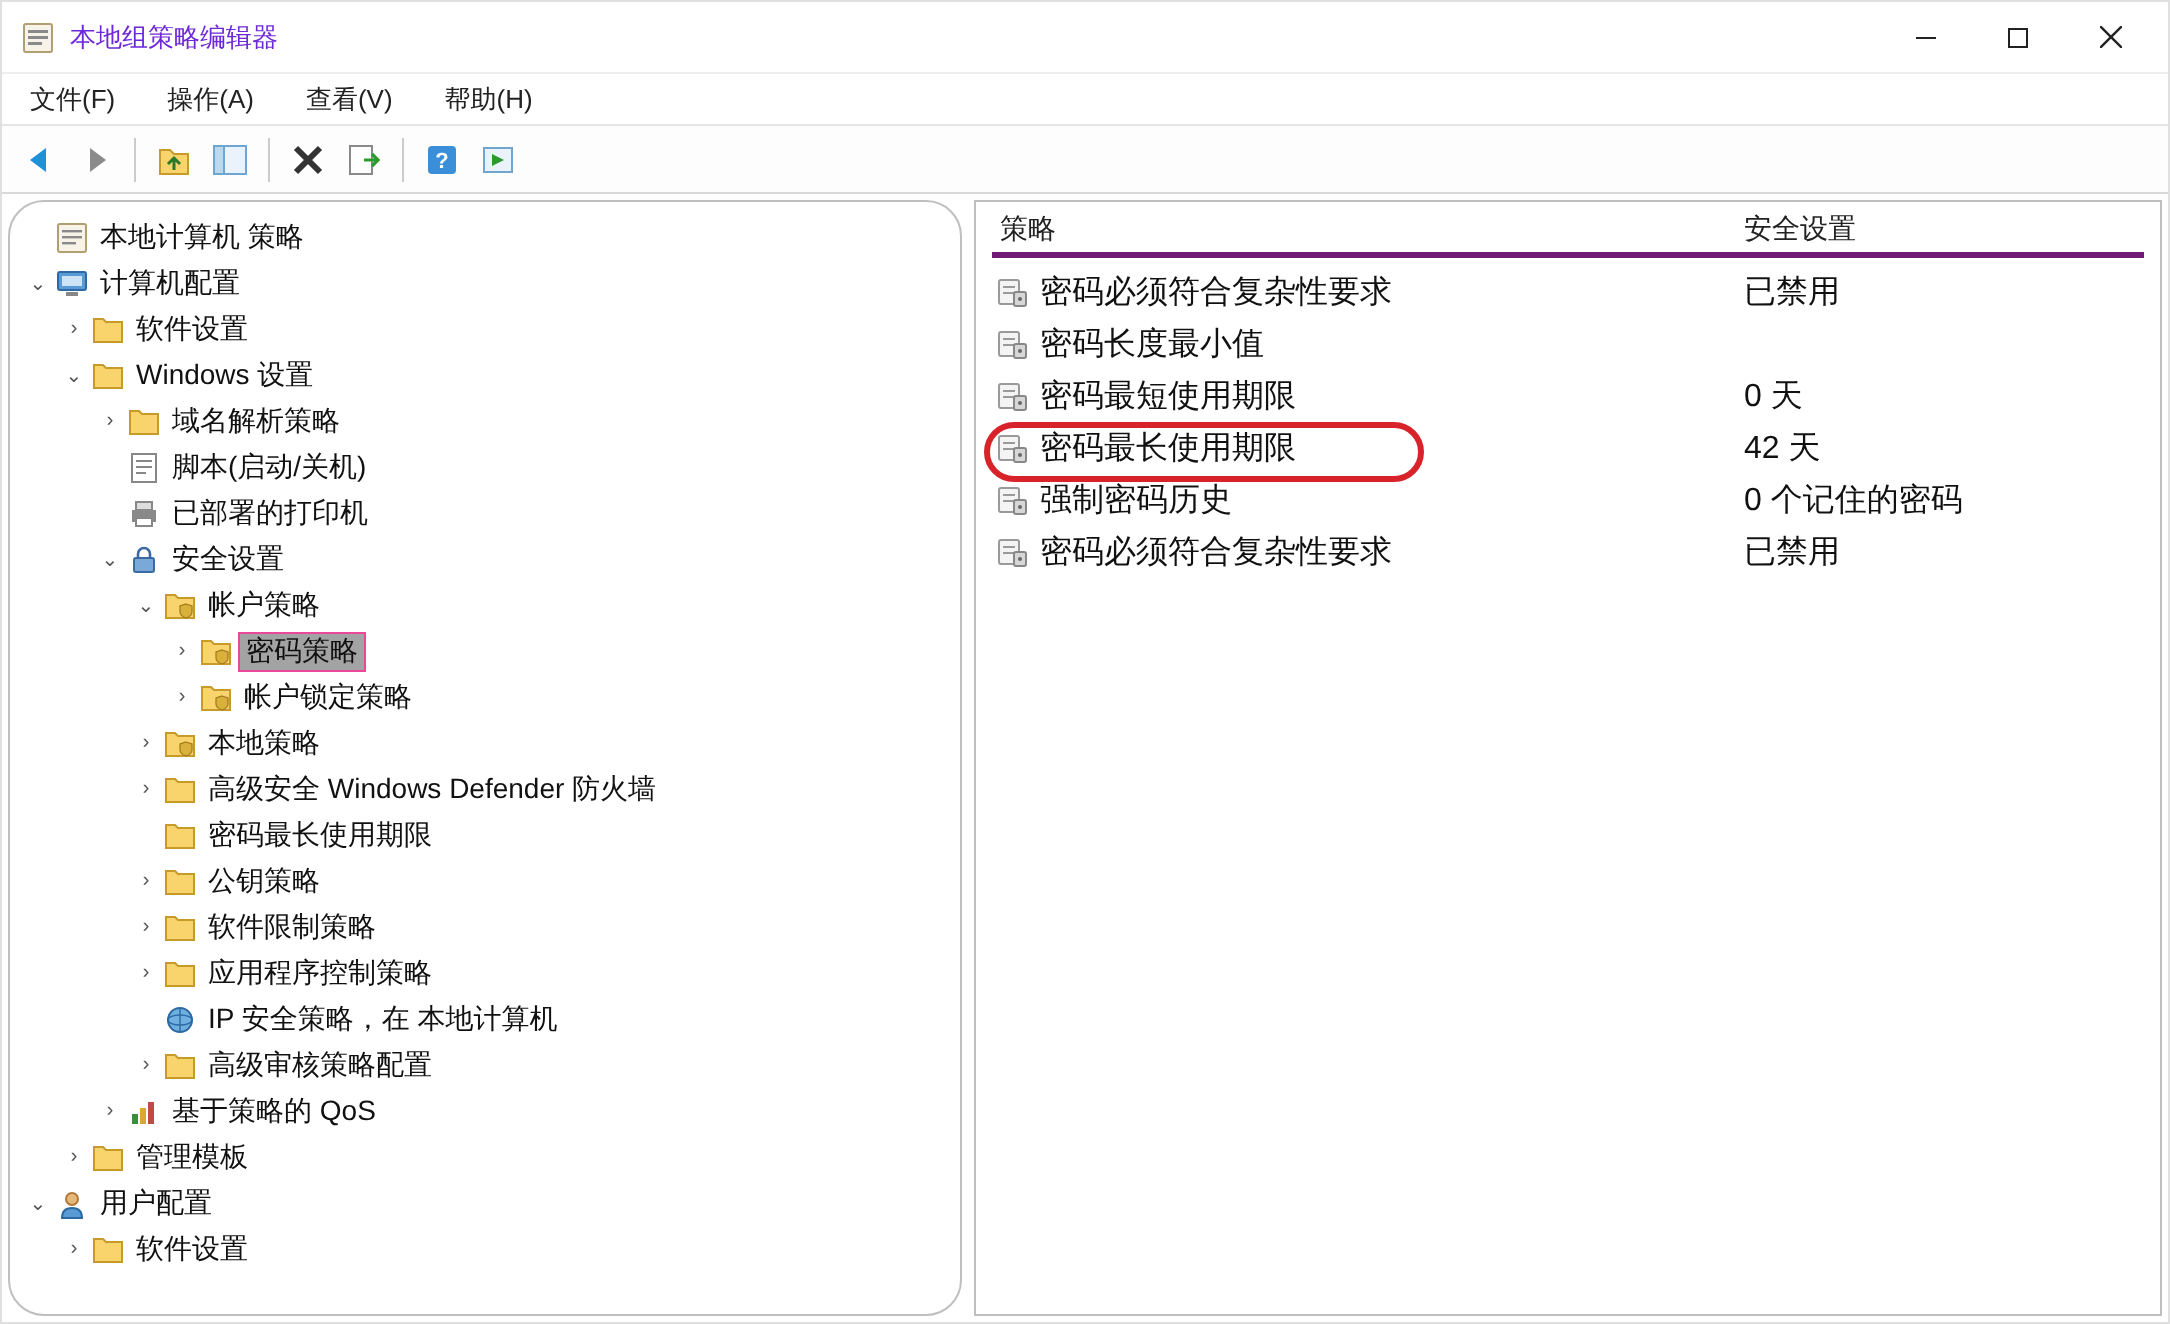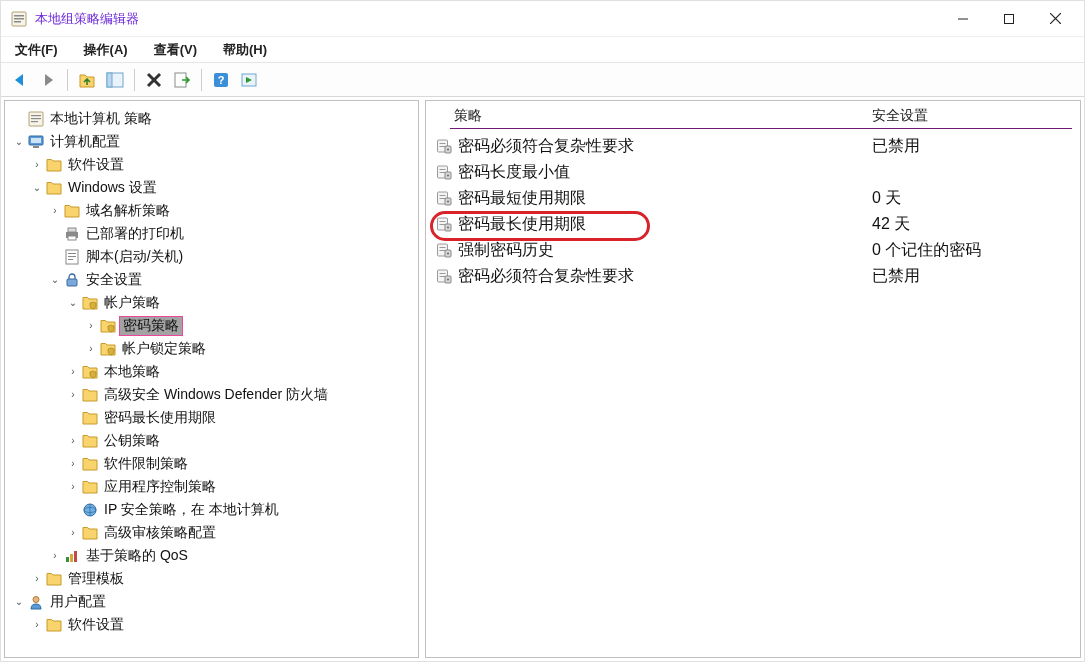--- a/index.html
+++ b/index.html
@@ -39,21 +39,21 @@
 .menu-bar {
   height: 26px;
   display: flex;
   align-items: center;
   padding: 0 8px;
   gap: 14px;
   font-size: 13px;
   color: #222;
   border-bottom: 1px solid #e5e5e5;
 }
-.menu-item { padding: 2px 6px; cursor: default; font-weight: bold; }
+.menu-item { padding: 2px 6px; cursor: default; }
 
 
 .toolbar {
   height: 34px;
   display: flex;
   align-items: center;
   padding: 0 6px;
   gap: 2px;
   border-bottom: 1px solid #d8d8d8;
   background: #fdfdfd;
@@ -76,21 +76,21 @@
   display: flex;
   overflow: hidden;
   padding: 3px;
 }
 .panel {
   border: 1px solid #bfbfbf;
   background: #fff;
   overflow: auto;
   padding: 6px 2px;
 }
-.panel.left { width: 415px; }
+.panel.left { width: 477px; border-radius: 18px; }
 .splitter { width: 6px; cursor: col-resize; }
 .panel.right { flex: 1; padding: 4px 8px; }
 
 
 .tree { list-style: none; font-size: 14px; color: #111; }
 .tree li { white-space: nowrap; }
 .tree-row {
   display: flex; align-items: center;
   height: 23px;
   padding-right: 6px;
@@ -114,25 +114,24 @@
 .i1 { width: 22px; }
 .i2 { width: 40px; }
 .i3 { width: 58px; }
 .i4 { width: 76px; }
 
 
 .list-header {
   display: flex;
   height: 24px;
   align-items: center;
-  border-bottom: 1px solid #701a75;
+  border-bottom: 3px solid #701a75;
   font-size: 14px;
   color: #222;
   padding-bottom: 2px;
-  margin-left: 16px;
 }
 .col-policy { flex: 1; padding-left: 4px; }
 .col-setting { width: 200px; }
 .list-body { margin-top: 4px; }
 .list-row {
   display: flex;
   align-items: center;
   height: 26px;
   font-size: 16px;
   color: #111;
@@ -318,42 +317,42 @@
         <span class="label">域名解析策略</span>
       </div>
         </li>
 
       <li>
           <div class="tree-row">
         <span class="indent i2"></span>
             <span class="toggle"></span>
         <span class="tree-icon">
               <svg width="16" height="16" viewBox="0 0 16 16">
-                <rect x="2" y="6" width="12" height="6" fill="#8a8a8a"></rect>
-                <rect x="4" y="2" width="8" height="4" fill="#ddd" stroke="#888"></rect>
-                <rect x="4" y="10" width="8" height="4" fill="#fff" stroke="#888"></rect>
-              </svg>
-            </span>
-        <span class="label">已部署的打印机</span>
-      </div>
-        </li>
-
-      <li>
-          <div class="tree-row">
-        <span class="indent i2"></span>
-            <span class="toggle"></span>
-        <span class="tree-icon">
-              <svg width="16" height="16" viewBox="0 0 16 16">
                 <rect x="2" y="1" width="12" height="14" fill="#fff" stroke="#888"></rect>
                 <rect x="4" y="4" width="8" height="1" fill="#888"></rect>
                 <rect x="4" y="7" width="8" height="1" fill="#888"></rect>
                 <rect x="4" y="10" width="5" height="1" fill="#888"></rect>
               </svg>
             </span>
         <span class="label">脚本(启动/关机)</span>
+      </div>
+        </li>
+
+      <li>
+          <div class="tree-row">
+        <span class="indent i2"></span>
+            <span class="toggle"></span>
+        <span class="tree-icon">
+              <svg width="16" height="16" viewBox="0 0 16 16">
+                <rect x="2" y="6" width="12" height="6" fill="#8a8a8a"></rect>
+                <rect x="4" y="2" width="8" height="4" fill="#ddd" stroke="#888"></rect>
+                <rect x="4" y="10" width="8" height="4" fill="#fff" stroke="#888"></rect>
+              </svg>
+            </span>
+        <span class="label">已部署的打印机</span>
       </div>
         </li>
 
       <li>
           <div class="tree-row">
         <span class="indent i2"></span>
             <span class="toggle">⌄</span>
         <span class="tree-icon">
               <svg width="16" height="16" viewBox="0 0 16 16">
                 <rect x="3" y="7" width="10" height="7" rx="1" fill="#7aa8d8" stroke="#3a6aa0"></rect>

